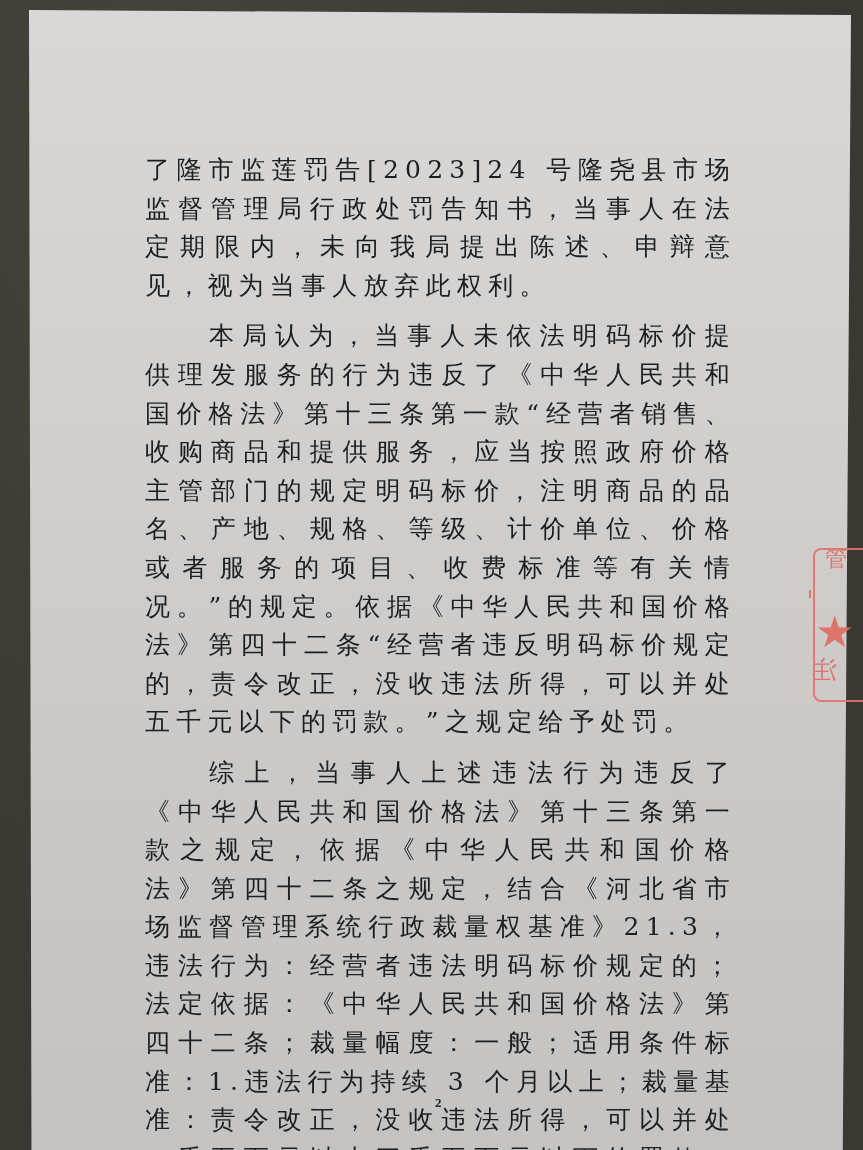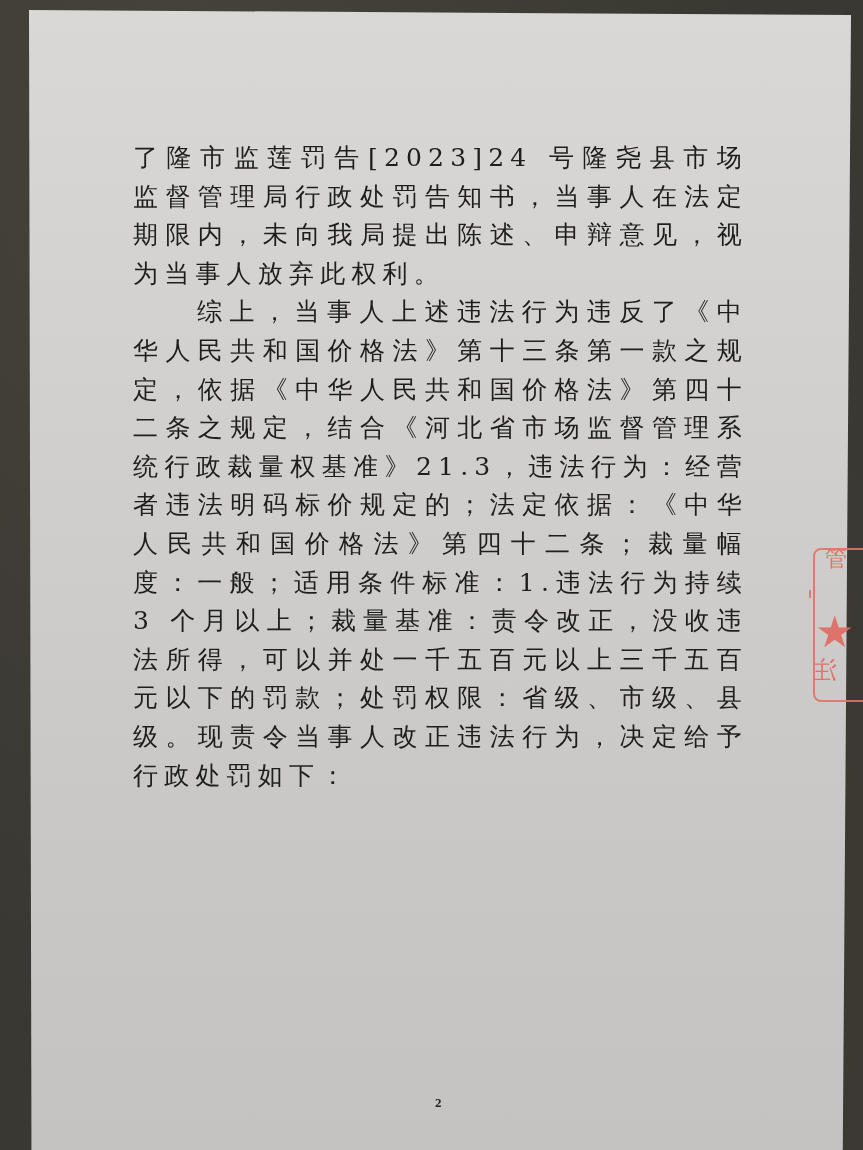--- a/index.html
+++ b/index.html
@@ -36,21 +36,21 @@
     position: absolute;
     left: 104px;
     top: 130px;
     width: 615px;
     color: #1e1e1e;
     font-size: 25px;
     line-height: 38.6px;
     letter-spacing: 6.2px;
   }
   .para {
-    margin: 0;
+    margin: 12px;
     text-align: justify;
     text-align-last: left;
   }
   .indent {
     text-indent: 64px;
   }
   .page-number {
     position: absolute;
     left: 406px;
     top: 1086px;
@@ -109,20 +109,21 @@
   }
 </style>
 </head>
 <body>
 
 <div class="bg-texture"></div>
 
 <div class="paper">
   <div class="text-block">
     <p class="para">了隆市监莲罚告[2023]24 号隆尧县市场监督管理局行政处罚告知书，当事人在法定期限内，未向我局提出陈述、申辩意见，视为当事人放弃此权利。</p>
+    <p class="para indent">本局认为，当事人未依法明码标价提供理发服务的行为违反了《中华人民共和国价格法》第十三条第一款“经营者销售、收购商品和提供服务，应当按照政府价格主管部门的规定明码标价，注明商品的品名、产地、规格、等级、计价单位、价格或者服务的项目、收费标准等有关情况。”的规定。依据《中华人民共和国价格法》第四十二条“经营者违反明码标价规定的，责令改正，没收违法所得，可以并处五千元以下的罚款。”之规定给予处罚。</p>
     <p class="para indent">综上，当事人上述违法行为违反了《中华人民共和国价格法》第十三条第一款之规定，依据《中华人民共和国价格法》第四十二条之规定，结合《河北省市场监督管理系统行政裁量权基准》21.3，违法行为：经营者违法明码标价规定的；法定依据：《中华人民共和国价格法》第四十二条；裁量幅度：一般；适用条件标准：1.违法行为持续 3 个月以上；裁量基准：责令改正，没收违法所得，可以并处一千五百元以上三千五百元以下的罚款；处罚权限：省级、市级、县级。现责令当事人改正违法行为，决定给予行政处罚如下：</p>
 
   </div>
 
   <div class="page-number">2</div>
 </div>
 
 <div class="seal">
   <div class="seal-border"></div>
   <div class="seal-tick"></div>

